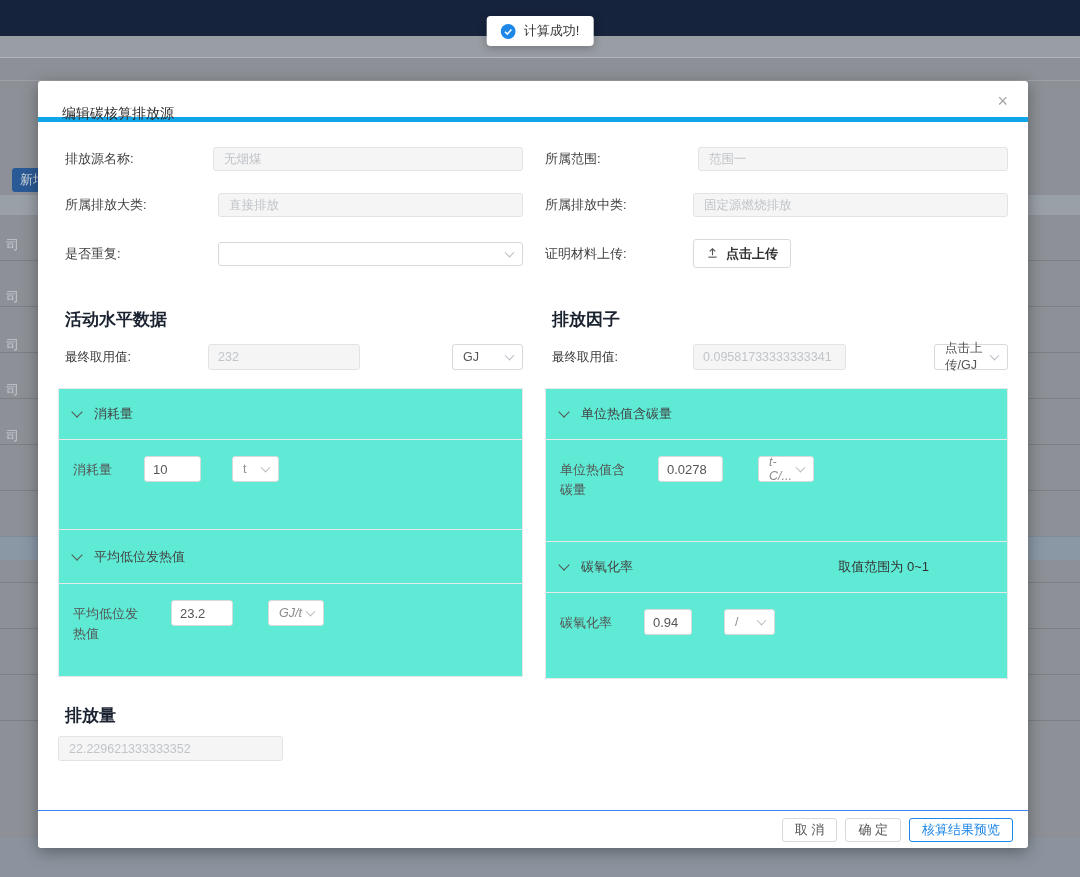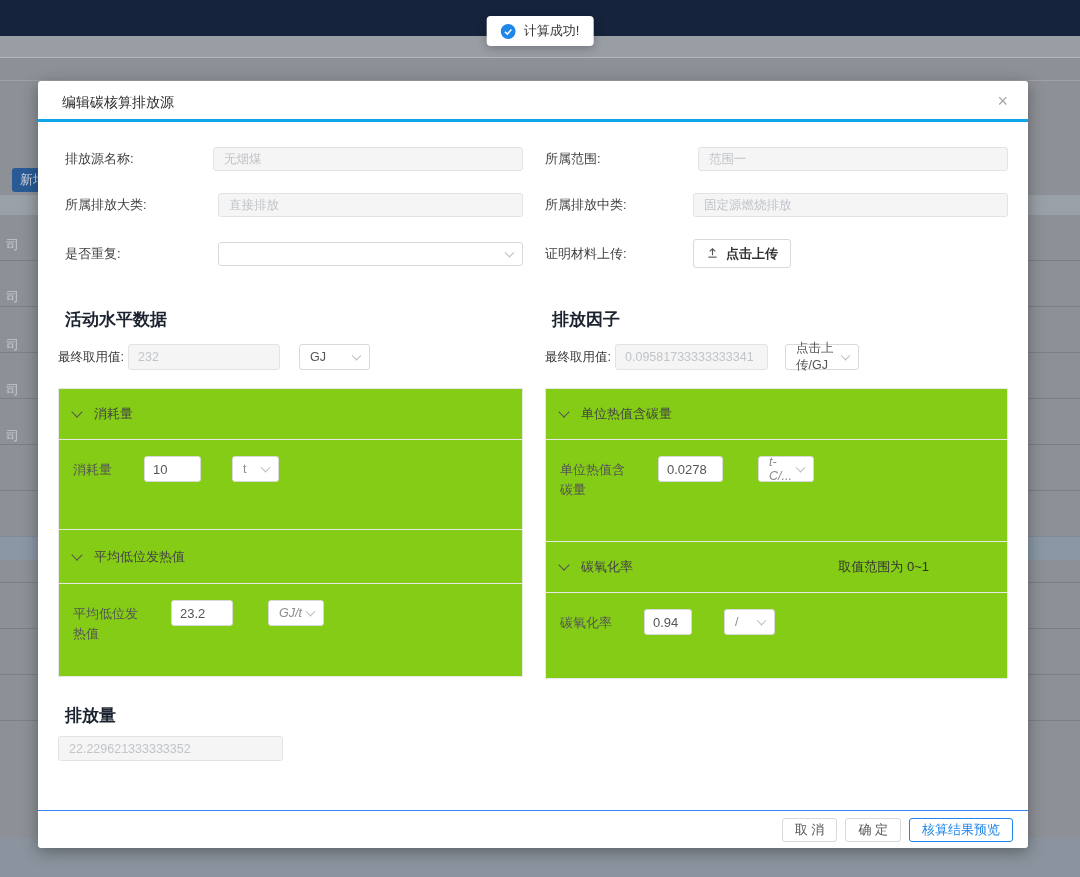--- a/index.html
+++ b/index.html
@@ -23,21 +23,21 @@
 
   
   .toast{position:absolute;left:50%;top:16px;transform:translateX(-50%);z-index:30;
          background:#fff;border-radius:4px;box-shadow:0 2px 10px rgba(0,0,0,.25);
          display:flex;align-items:center;gap:8px;padding:6px 14px;font-size:13px;color:#333;white-space:nowrap;}
   .toast svg{display:block;}
 
   
   .dialog{position:absolute;left:38px;top:81px;width:990px;height:767px;background:#fff;
           border-radius:3px;box-shadow:0 4px 16px rgba(0,0,0,.35);z-index:20;}
-  .dlg-header{position:relative;height:41px;line-height:41px;padding:0 24px;border-bottom:3px solid #0ea5e9;}
+  .dlg-header{position:relative;height:41px;line-height:41px;padding:11px 24px;border-bottom:5px solid #0ea5e9;}
   .dlg-title{font-size:14px;color:#2b2b2b;font-weight:500;}
   .dlg-close{position:absolute;right:20px;top:0;font-size:18px;color:#a6a6a6;cursor:pointer;font-weight:300;}
   .dlg-body{padding:0 20px;}
 
   .form-grid{display:grid;grid-template-columns:458px 463px;column-gap:22px;row-gap:22px;
              margin-top:25px;padding-left:7px;}
   .fr{display:flex;align-items:center;}
   .fl{flex:none;width:148px;font-size:13px;color:#404040;}
   .fl2{width:153px;}
   .f-input{flex:1;height:24px;border:1px solid #e3e3e3;border-radius:3px;background:#f5f5f5;
@@ -46,29 +46,29 @@
        background:#fff;height:26px;padding:0 24px 0 10px;font-size:12.5px;color:#555;cursor:pointer;}
   .sel-wide{flex:1;height:24px;}
   .chev{position:absolute;right:9px;top:50%;width:7px;height:7px;border-right:1px solid #b4b8bf;
         border-bottom:1px solid #b4b8bf;transform:translateY(-70%) rotate(45deg);}
   .upload-btn{display:inline-flex;align-items:center;gap:7px;height:29px;padding:0 12px;
               border:1px solid #d9d9d9;border-radius:3px;background:#fff;font-size:13px;color:#333;
               font-weight:600;cursor:pointer;font-family:inherit;}
 
   .sections{display:grid;grid-template-columns:465px 463px;column-gap:22px;margin-top:18px;}
   .sec-head{margin:0 0 0 7px;font-size:17px;font-weight:700;color:#1b2330;height:24px;line-height:24px;}
-  .final-row{display:flex;align-items:center;margin:12px 0 0 0;}
+  .final-row{display:flex;align-items:center;margin:12px 0 0 7px;justify-content:space-between;}
   .final-label{flex:none;width:70px;font-size:12.5px;color:#333;}
   .final-input{height:26px;border:1px solid #e3e3e3;border-radius:3px;background:#f5f5f5;
                color:#c1c5c9;font-size:12.5px;padding:0 9px;font-family:inherit;}
   .w152{width:152px;} .w153{width:153px;}
   .ml19{margin-left:19px;} .ml17{margin-left:17px;}
 
   .panels{margin-top:18px;}
-  .panel{border:1px solid #e8e8e8;background:#84cc16;}
+  .panel{border:1px solid #e8e8e8;background:#5eead4;}
   .panel + .panel{margin-top:-1px;}
   .panel-hd{display:flex;align-items:center;padding:0 14px;font-size:13px;color:#444;cursor:pointer;}
   .hd50{height:50px;} .hd53{height:53px;}
   .pchev{width:8px;height:8px;border-right:1.5px solid #555;border-bottom:1.5px solid #555;
          transform:translateY(-2px) rotate(45deg);margin-right:13px;flex:none;}
   .panel-hint{margin-left:auto;margin-right:64px;font-size:13px;color:#333;}
   .panel-bd{border-top:1px solid #e8e8e8;padding:16px 14px;display:flex;align-items:flex-start;}
   .bd91{height:90px;} .bd93{height:93px;} .bd102{height:102px;} .bd86{height:86px;}
   .p-label{flex:none;font-size:13px;color:#555;line-height:1.5;padding-top:4px;}
   .p-input{height:26px;border:1px solid #d9d9d9;border-radius:3px;background:#fff;color:#555;

